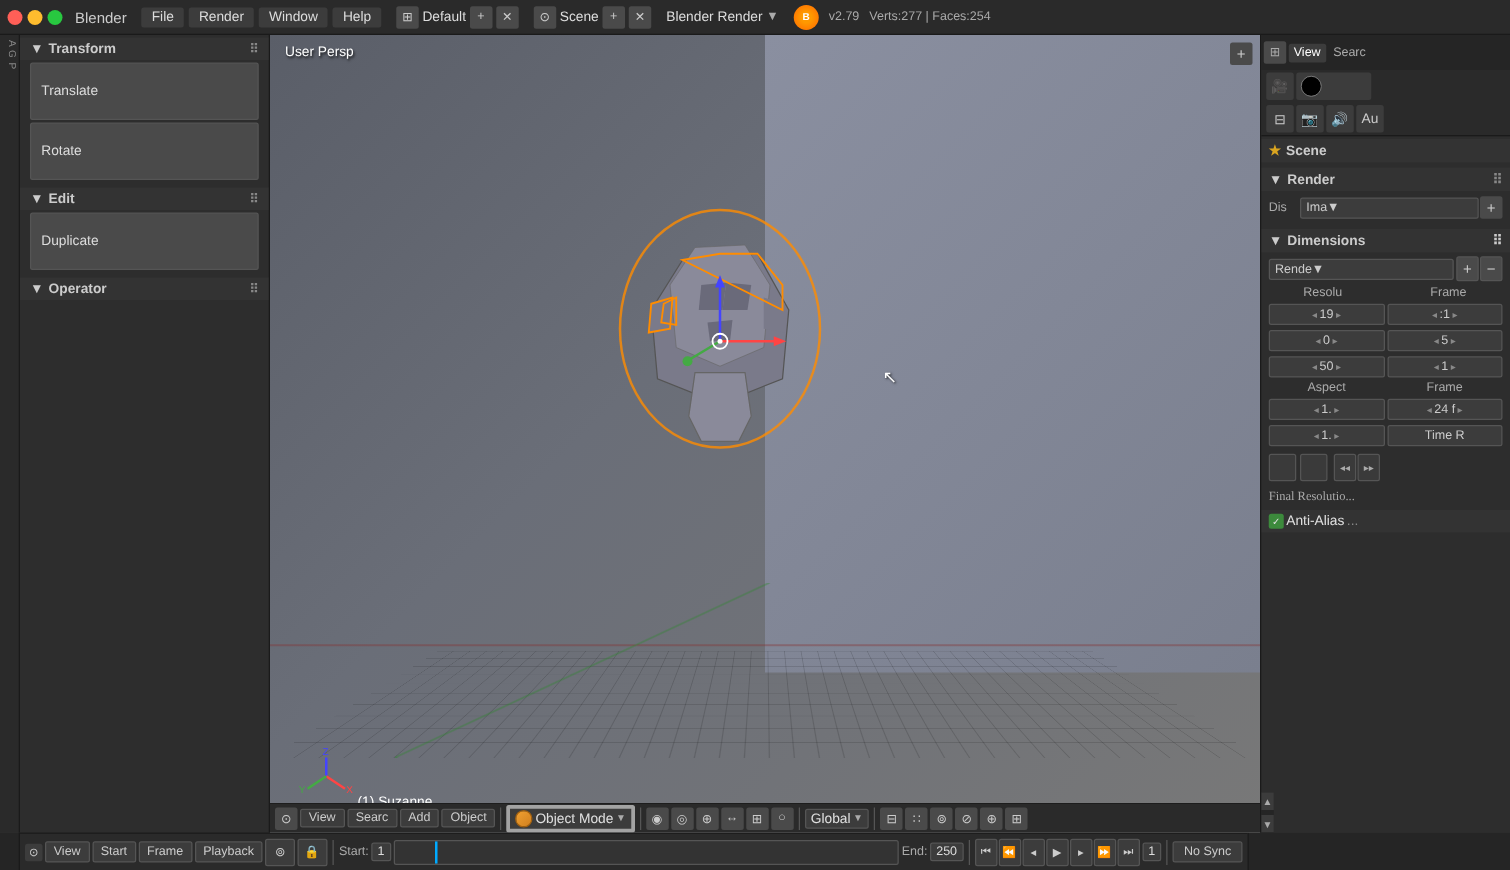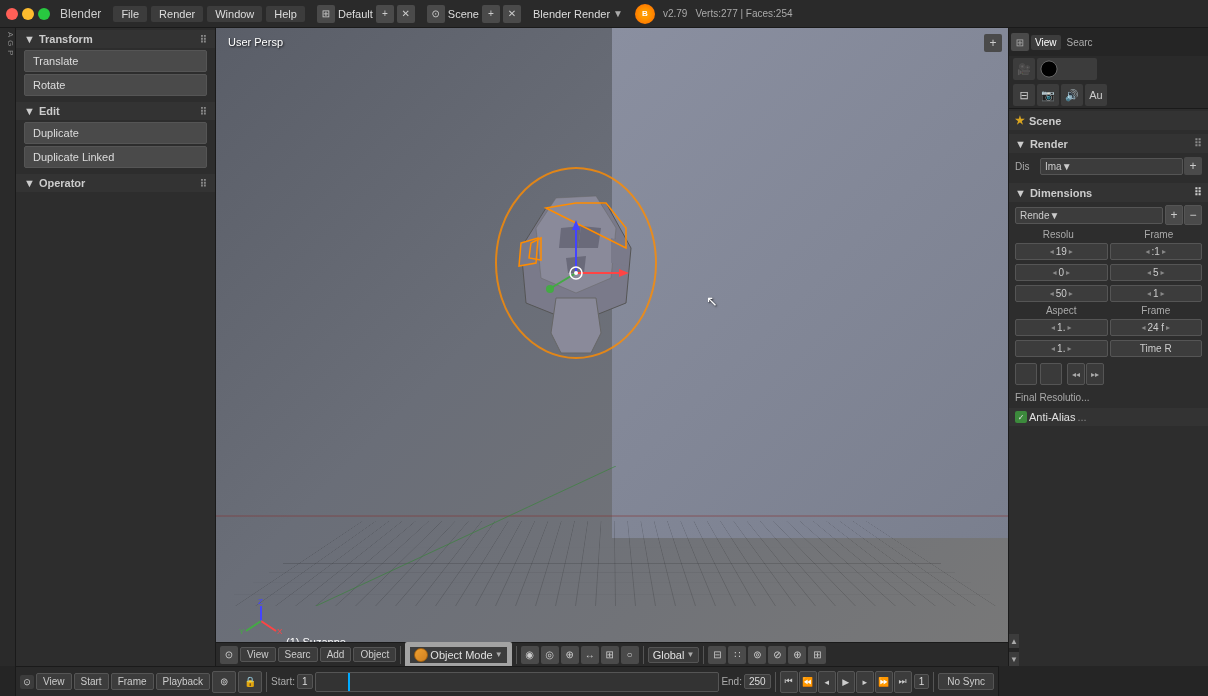--- a/index.html
+++ b/index.html
@@ -77,21 +77,21 @@
       display: flex; align-items: center; gap: 4px;
       padding: 3px 8px;
       background: #333;
       font-size: 11px; font-weight: bold; color: #ccc;
       cursor: pointer;
     }
     .section-dots { margin-left: auto; color: #888; font-size: 10px; }
 
     .panel-btn {
       display: block; width: calc(100% - 16px); margin: 2px 8px;
-      padding: 4px 8px; background: #4a4a4a; border: 1px solid #555;
+      padding: 16px 8px; background: #4a4a4a; border: 1px solid #555;
       color: #ddd; font-size: 11px; text-align: left; cursor: pointer;
       border-radius: 2px;
     }
 
     
     .viewport {
       flex: 1;
       background: #5a5a5a;
       position: relative;
       overflow: hidden;
@@ -272,21 +272,21 @@
     .num-chevron { font-size: 8px; color: #888; }
 
     .aspect-frame-headers {
       display: flex; padding: 1px 6px; gap: 2px;
     }
     .aspect-input-row {
       display: flex; gap: 2px; padding: 2px 6px;
     }
 
     .final-res-label {
-      padding: 3px 6px; font-size: 10px; color: #aaa;
+      padding: 3px 6px; font-size: 10px; color: #aaa; font-family: Liberation Serif, serif;
     }
     .checkbox { width: 12px; height: 12px; background: #3c8a3c; border-radius: 2px;
       display: flex; align-items: center; justify-content: center; font-size: 8px; }
 
     
     .timeline-bar {
       height: 30px;
       background: #2a2a2a;
       border-top: 1px solid #1a1a1a;
       display: flex; align-items: center; gap: 2px; padding: 0 4px;
@@ -400,21 +400,20 @@
         <button class="panel-btn">Rotate</button>
       </div>
 
       <div class="panel-section">
         <div class="section-header">
           <span>▼</span>
           <span>Edit</span>
           <span class="section-dots">⠿</span>
         </div>
         <button class="panel-btn">Duplicate</button>
-        <button class="panel-btn">Duplicate Linked</button>
       </div>
 
       <div class="panel-section">
         <div class="section-header">
           <span>▼</span>
           <span>Operator</span>
           <span class="section-dots">⠿</span>
         </div>
       </div>
 
@@ -490,21 +489,21 @@
       </svg>
     </div>
 
     <div class="viewport-bottom-bar">
       <div class="icon-btn">⊙</div>
       <button class="vbb-btn">View</button>
       <button class="vbb-btn">Searc</button>
       <button class="vbb-btn">Add</button>
       <button class="vbb-btn">Object</button>
       <div class="vbb-sep"></div>
-      <div style="display:flex;align-items:center;gap:2px;background:#3c3c3c;border:5px solid #a3a3a3;padding:1px 4px;border-radius:2px;cursor:pointer;">
+      <div style="display:flex;align-items:center;gap:2px;background:#3c3c3c;border:3px solid #a3a3a3;padding:1px 4px;border-radius:2px;cursor:pointer;">
         <div style="width:14px;height:14px;border-radius:50%;background:linear-gradient(135deg,#f0a030,#d08020);border:1px solid #a06010;"></div>
         <span>Object Mode</span>
         <span style="font-size:8px;color:#aaa;">▼</span>
       </div>
       <div class="vbb-sep"></div>
       <div class="icon-btn">◉</div>
       <div class="icon-btn">◎</div>
       <div class="icon-btn">⊕</div>
       <div class="icon-btn">↔</div>
       <div class="icon-btn">⊞</div>

